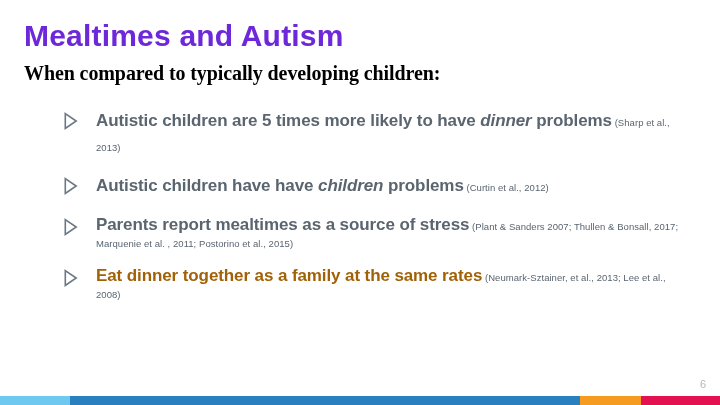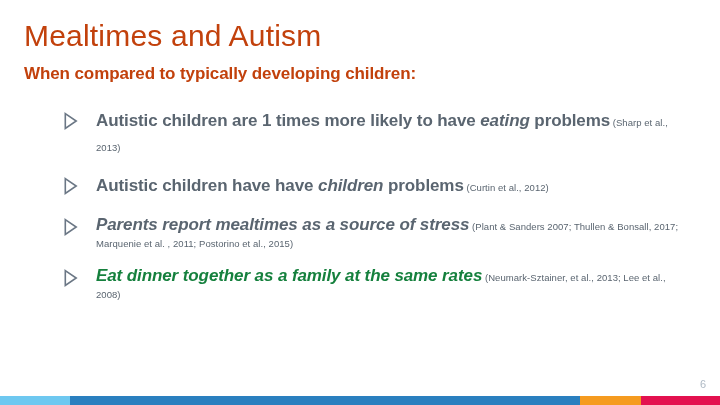--- a/index.html
+++ b/index.html
@@ -22,37 +22,38 @@
     background: #ffffff;
   }
 
   
   .slide-title {
     position: absolute;
     left: 24px;
     top: 19px;
     font-size: 30px;
     line-height: 34px;
-    font-weight: 400;
+    font-weight: 700;
     letter-spacing: 0.2px;
-    color: #c2410c;
+    color: #6d28d9;
     white-space: nowrap;
   }
 
   
   .slide-subtitle {
     position: absolute;
     left: 24px;
     top: 63px;
-    font-size: 17px;
+    font-size: 20px;
     line-height: 21px;
     font-weight: 600;
     letter-spacing: -0.1px;
-    color: #c2410c;
+    color: #000000;
     white-space: nowrap;
+    font-family: Liberation Serif, serif;
   }
 
   
   .bullet-list {
     position: absolute;
     left: 62px;
     top: 108px;
     width: 630px;
   }
 
@@ -80,42 +81,41 @@
   }
 
   .bullet-text {
     font-size: 17px;
     line-height: 25px;
     font-weight: 600;
     letter-spacing: -0.1px;
     color: #5A6570;
   }
   .bullet-text.accent {
-    color: #15803d;
+    color: #a16207;
   }
   .bullet-text .it {
     font-style: italic;
     font-weight: 600;
   }
 
   .bullet-cite {
     font-size: 9.5px;
     line-height: 25px;
     font-weight: 400;
     letter-spacing: 0.05px;
     color: #5A6570;
   }
 
   
   .bullet-row.wrap .bullet-cite {
     line-height: 15px;
   }
   .bullet-row.wrap .bullet-text {
     line-height: 22px;
-    font-style: italic;
   }
 
   
   .page-number {
     position: absolute;
     right: 14px;
     bottom: 14px;
     font-size: 11px;
     line-height: 13px;
     font-weight: 400;
@@ -143,21 +143,21 @@
 
   <div class="bullet-list">
 
     <div class="bullet-row b1">
       <span class="bullet-marker">
         <svg width="16" height="18" viewBox="0 0 16 18">
           <path d="M2.3 1.6 L13.2 9 L2.3 16.4 Z" fill="none" stroke="#6B7785" stroke-width="1.6" stroke-linejoin="miter"></path>
         </svg>
       </span>
       <div class="bullet-body">
-        <span class="bullet-text"><span>Autistic children are 1 times more likely to have </span><span class="it">eating</span><span> problems</span></span><span class="bullet-cite"> (Sharp et al., 2013)</span>
+        <span class="bullet-text"><span>Autistic children are 5 times more likely to have </span><span class="it">dinner</span><span> problems</span></span><span class="bullet-cite"> (Sharp et al., 2013)</span>
       </div>
     </div>
 
     <div class="bullet-row b2">
       <span class="bullet-marker">
         <svg width="16" height="18" viewBox="0 0 16 18">
           <path d="M2.3 1.6 L13.2 9 L2.3 16.4 Z" fill="none" stroke="#6B7785" stroke-width="1.6" stroke-linejoin="miter"></path>
         </svg>
       </span>
       <div class="bullet-body">

